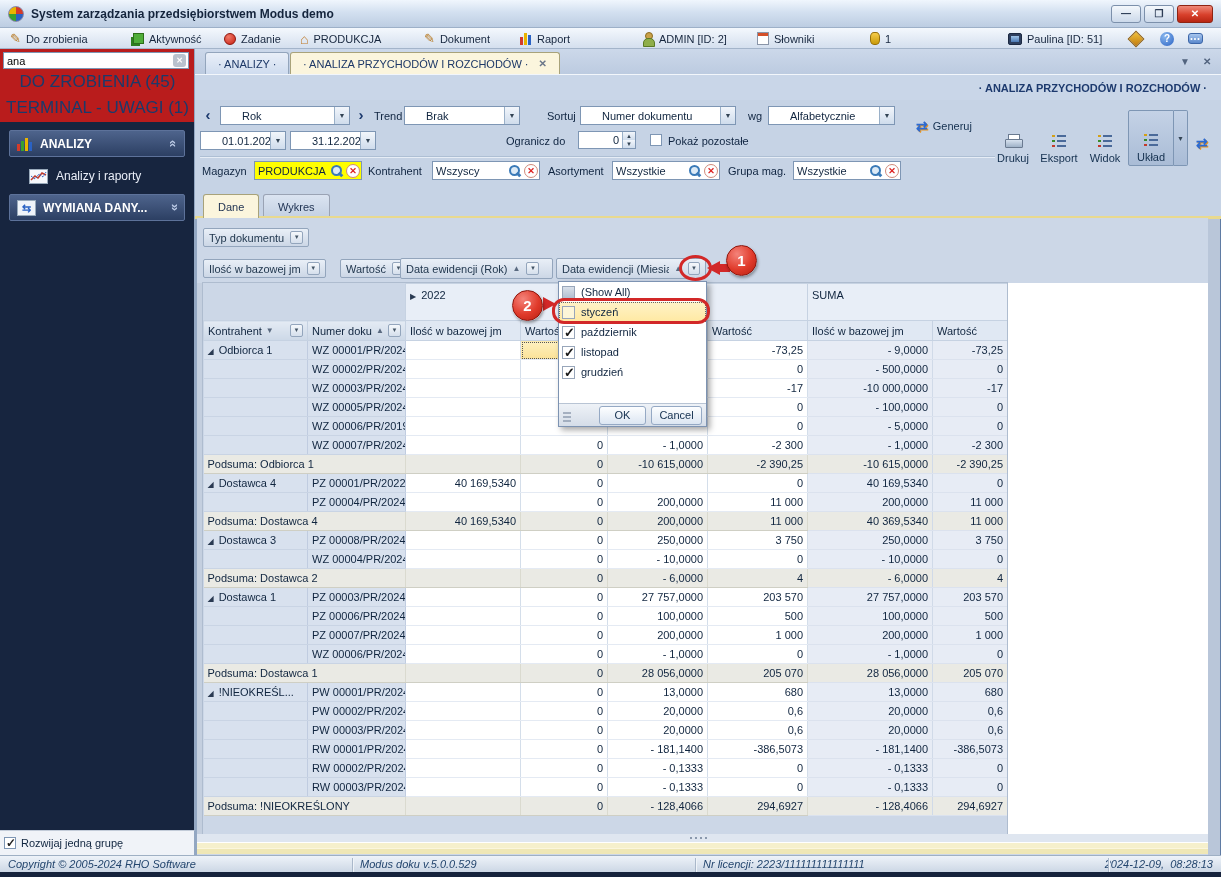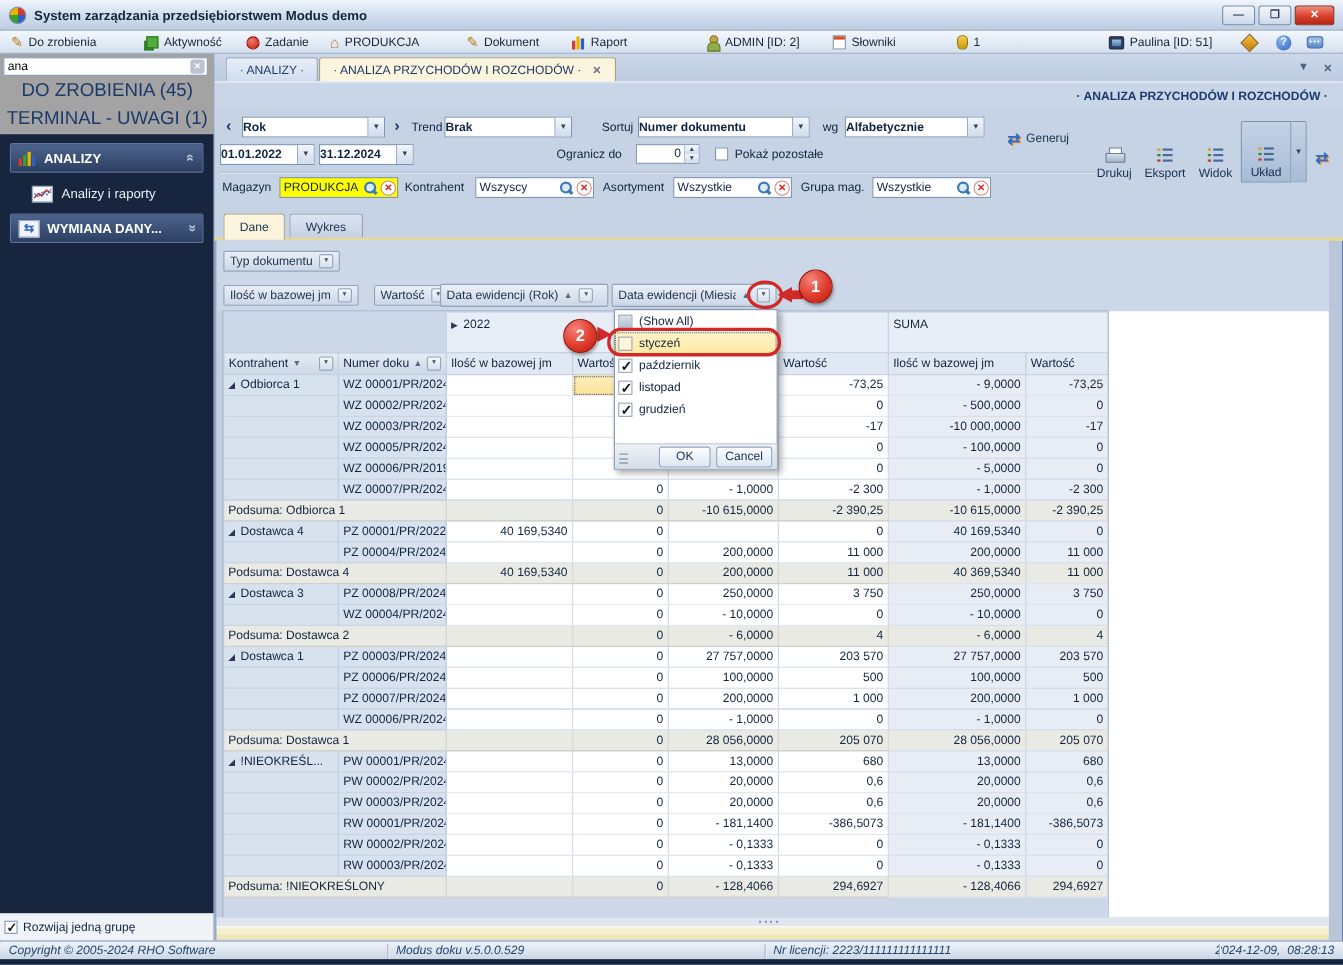--- a/index.html
+++ b/index.html
@@ -43,21 +43,21 @@
   .ic-cal { position:relative; width:12px; height:13px; background:#fff; border:1px solid #8a95a8; }
   .ic-cal::before { content:""; position:absolute; left:0; top:0; width:100%; height:3px; background:#d4502a; }
   .ic-coins { width:10px; height:13px; border-radius:4px/5px; background:linear-gradient(#f6cc4a,#c99b0a); border:1px solid #96700a; }
   .ic-mon { position:relative; width:14px; height:12px; background:#2e3f5e; border:1px solid #1d2a42; border-radius:2px; }
   .ic-mon::before { content:""; position:absolute; left:2px; top:2px; width:8px; height:6px; background:linear-gradient(#9fc4e8,#4a78b4); }
   .ic-paint { width:12px; height:12px; transform:rotate(45deg); background:linear-gradient(135deg,#f2c23a,#c07a10); border:1px solid #8e5e10; }
   .ic-help { width:14px; height:14px; border-radius:50%; background:radial-gradient(circle at 35% 30%,#8ab8ee,#2a62c4); color:#fff; font-weight:bold; font-size:10px; text-align:center; line-height:14px; }
   .ic-chat { position:relative; width:15px; height:11px; border-radius:3px; background:linear-gradient(#a8c6ee,#5a88cc); border:1px solid #3c66a8; color:#fff; font-size:7px; line-height:9px; text-align:center; letter-spacing:1px; }
 
   
-  .side-top { position:absolute; left:0; top:49px; width:195px; height:73px; background:#a3a3a3; border-right:1px solid #93a7c2;padding-left:28px; }
+  .side-top { position:absolute; left:0; top:49px; width:195px; height:73px; background:#b91c1c; border-right:1px solid #93a7c2;padding-left:28px; }
   .searchbox { position:absolute; left:3px; top:3px; width:186px; height:17px; background:#fff; border:1px solid #7e96b4; display:flex; align-items:center; }
   .searchbox input { border:none; outline:none; width:160px; font:11px "Liberation Sans",sans-serif; padding-left:3px; background:transparent; }
   .clearbtn { margin-left:auto; margin-right:2px; width:13px; height:13px; border-radius:3px; background:#b9c2ce; color:#fff; font-size:8px; line-height:13px; text-align:center; font-weight:bold; }
   .sideheading { position:absolute; left:0; width:195px; text-align:center; font-size:17px; color:#1b3a6b; }
   .side-navy { position:absolute; left:0; top:122px; width:195px; height:708px; background:#17253f; border-right:1px solid #93a7c2; }
   .snav { position:absolute; left:9px; width:176px; height:27px; border:1px solid #5d729a; border-radius:2px;
     background:linear-gradient(#4e648c,#2c3f63); display:flex; align-items:center; gap:7px; padding:0 7px;
     color:#fff; font-weight:bold; font-size:12px; }
   .snav .chev { margin-left:auto; color:#b9c8e4; font-size:13px; font-weight:bold; }
   .chev-up { display:inline-block; transform:rotate(90deg); }
@@ -85,21 +85,21 @@
   .tabx { margin-left:10px; color:#6a7689; font-weight:bold; font-size:10px; }
   .strip-ico { position:absolute; top:7px; color:#51637e; font-size:10px; font-weight:bold; }
   .subheader { position:absolute; left:195px; top:74px; width:1026px; height:26px; background:#c9d6e8;
     border-top:1px solid #f2f6fb; display:flex; align-items:center; justify-content:flex-end; padding-right:14px;
     color:#1d3a6e; font-weight:bold; }
 
   
   .filterpanel { position:absolute; left:195px; top:100px; width:1026px; height:92px; background:#c6d3e5; }
   .flabel { position:absolute; color:#0f2440; }
   .combo { position:absolute; height:19px; background:#fff; border:1px solid #7e96b4; display:flex; align-items:center; }
-  .combo .cv { padding-left:0; white-space:nowrap; overflow:hidden; flex:1;font-weight:bold; }
+  .combo .cv { padding-left:21px; white-space:nowrap; overflow:hidden; flex:1; }
   .combo .db { width:15px; height:100%; background:linear-gradient(#f2f6fb,#cfdcec); border-left:1px solid #9ab0c8; text-align:center; font-size:7px; color:#345; line-height:17px; }
   .combo .db::before { content:"▼"; }
   .navarrow { position:absolute; width:16px; height:19px; color:#1d3a6e; font-size:15px; font-weight:bold; line-height:18px; text-align:center; }
   .spinner { position:absolute; height:18px; background:#fff; border:1px solid #7e96b4; display:flex; }
   .spinner .sv { flex:1; text-align:right; padding:2px 3px 0 0; }
   .spinner .sbtns { width:13px; border-left:1px solid #9ab0c8; display:flex; flex-direction:column; }
   .spinner .sbtns span { flex:1; font-size:6px; line-height:8px; text-align:center; color:#345; background:linear-gradient(#f2f6fb,#cfdcec); }
   .lookup { position:absolute; height:19px; border:1px solid #7e96b4; background:#fff; display:flex; align-items:center; }
   .lookup.yellow { background:#ffff00; }
   .lookup .lv { flex:1; padding-left:3px; white-space:nowrap; overflow:hidden; }

